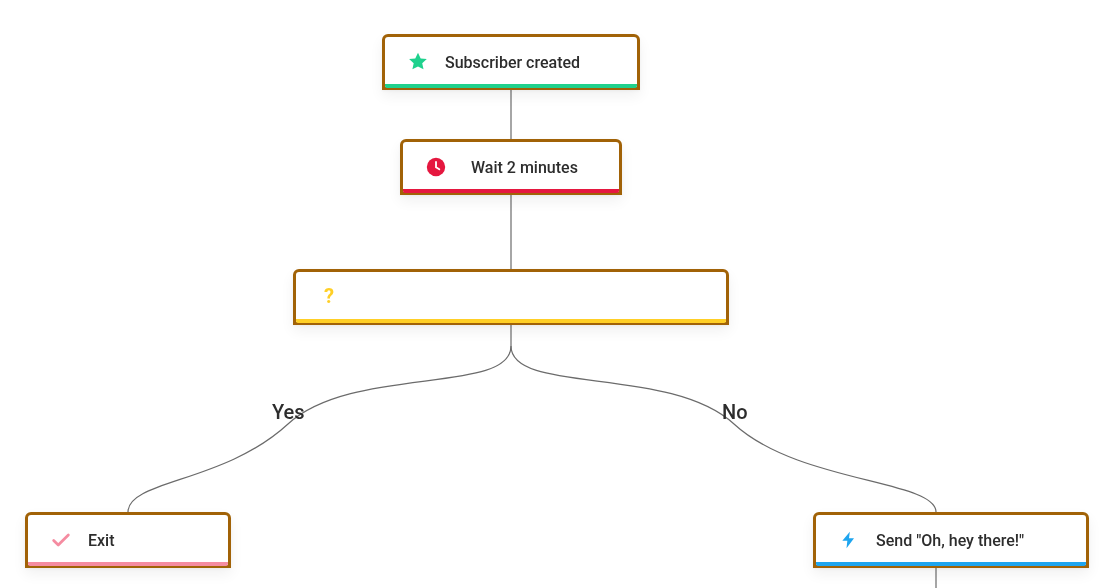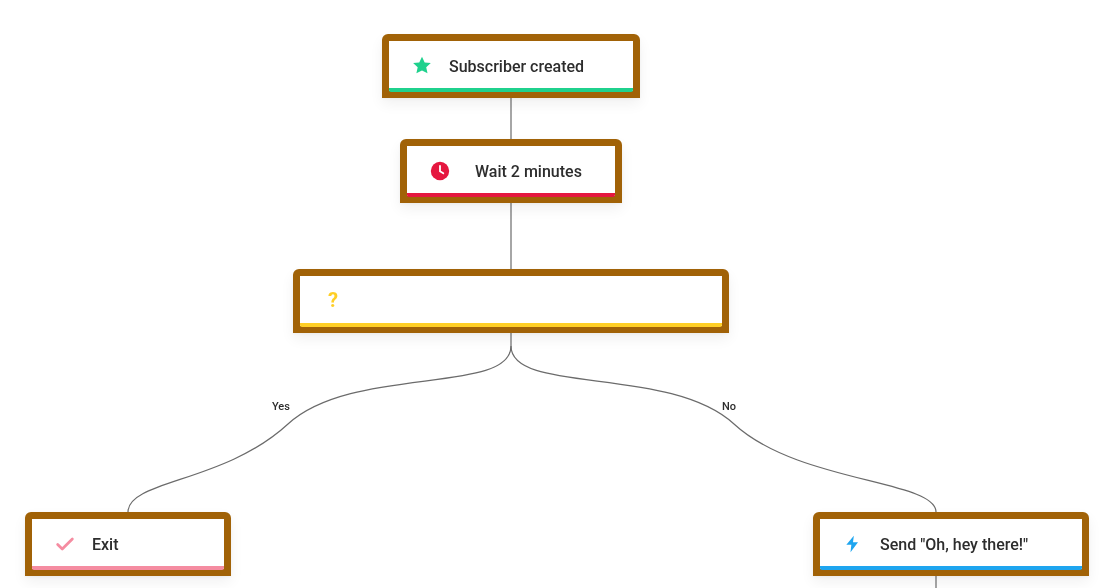--- a/index.html
+++ b/index.html
@@ -1,33 +1,33 @@
 <!DOCTYPE html>
 <html><head>
   <meta charset="utf-8">
   <style>
     * { box-sizing: border-box; margin: 0; padding: 0; }
     html, body { width: 1116px; height: 588px; background: #ffffff; font-family: -apple-system, BlinkMacSystemFont, "Segoe UI", Roboto, Helvetica, Arial, sans-serif; position: relative; overflow: hidden; }
     .canvas { position: relative; width: 1116px; height: 588px; }
     .node {
       position: absolute;
       background: #fff;
-      border: 7px solid #a16207;
+      border: 3px solid #a16207;
       border-radius: 6px 6px 0 0;
       box-shadow: 0 1px 3px rgba(0,0,0,0.04), 0 6px 14px rgba(0,0,0,0.06);
       display: flex;
       align-items: center;
       padding: 14px 22px;
       font-size: 16px;
       color: #2d2d2d;
       font-weight: 500;
     }
     .node .icon { width: 22px; height: 22px; flex: 0 0 22px; display: flex; align-items: center; justify-content: center; margin-right: 16px; }
     .node .accent { position: absolute; left: 0; right: 0; bottom: -1px; height: 4px; border-radius: 0 0 2px 2px; }
-    .branch-label { position: absolute; font-size: 11px; color: #2d2d2d; font-weight: 500; }
+    .branch-label { position: absolute; font-size: 20px; color: #2d2d2d; font-weight: 500; }
     svg.connectors { position: absolute; inset: 0; width: 1116px; height: 588px; pointer-events: none; }
   </style>
 </head>
 <body>
 
 <div class="canvas">
 
   <svg class="connectors">
 
     <line x1="511" y1="88" x2="511" y2="139" stroke="#6b6b6b" stroke-width="1.2"></line>

